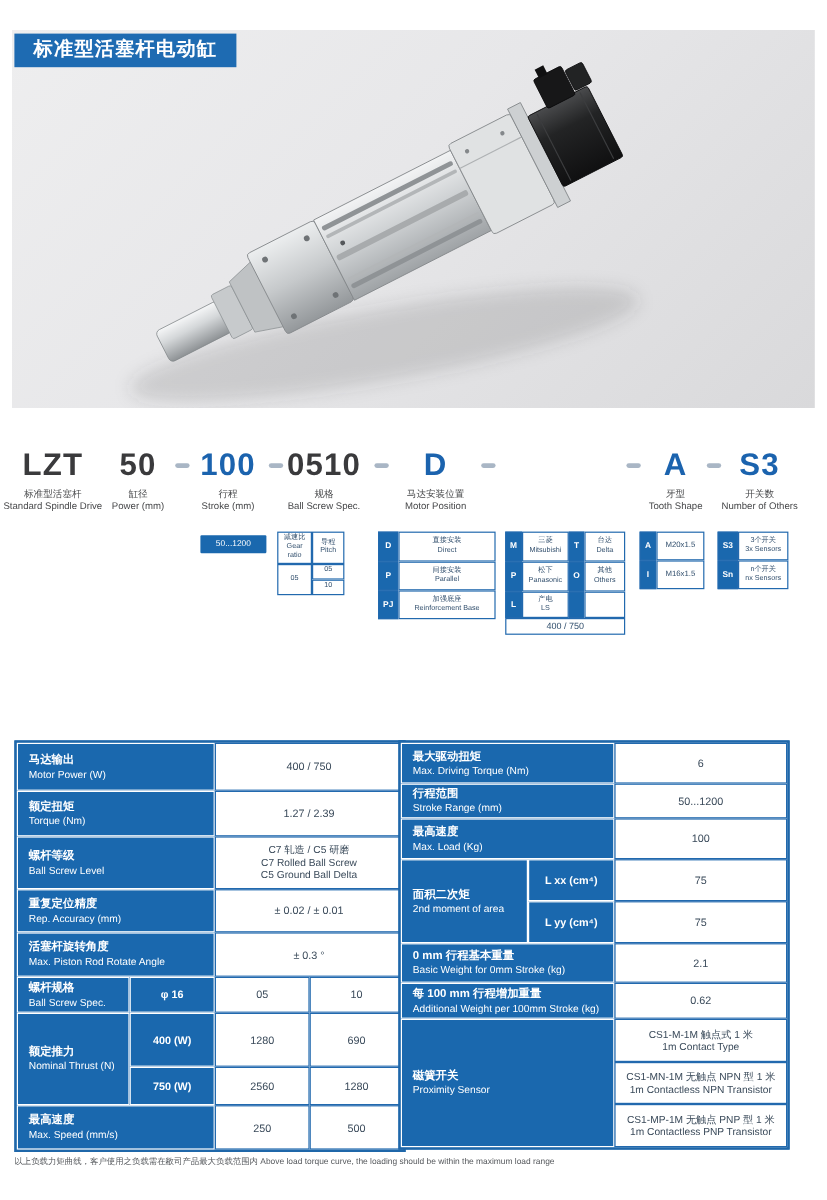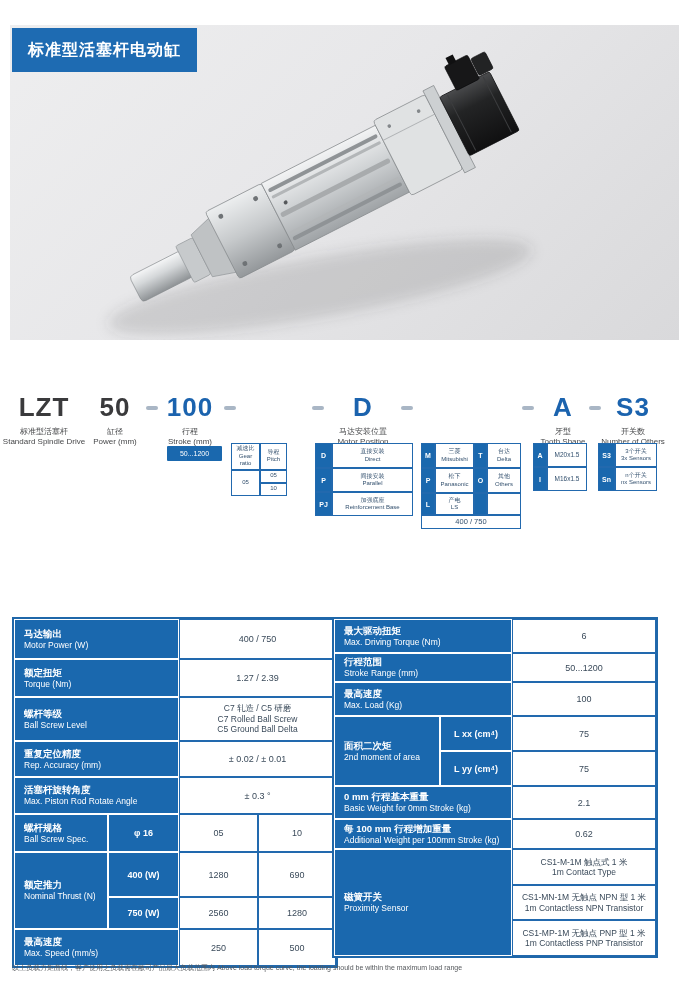--- a/index.html
+++ b/index.html
@@ -9,25 +9,25 @@
     -webkit-font-smoothing:antialiased;overflow:hidden;
   }
   
   .hero{
     position:absolute;left:10px;top:25px;width:669px;height:315px;
     background:linear-gradient(135deg,#eeeeef 0%,#e7e7e9 45%,#d9d9db 100%);
   }
   .title-badge{
     position:absolute;left:2px;top:3px;height:28px;line-height:28px;
     background:#1e6bb2;color:#ffffff;font-size:16px;font-weight:bold;
-    padding:8px 16px;letter-spacing:1px;
+    padding:0 16px;letter-spacing:1px;
   }
   .hero svg{position:absolute;left:0;top:0;}
   
-  .model-row{position:absolute;left:0;top:392px;width:594px;height:70px;}
+  .model-row{position:absolute;left:0;top:372px;width:594px;height:70px;}
   .seg{position:absolute;top:0;text-align:center;transform:translateX(-50%);}
   .seg .code{font-size:26px;font-weight:bold;letter-spacing:1px;line-height:30px;white-space:nowrap;}
   .code-dark{color:#3a3a3c;}
   .code-blue{color:#1b63ae;}
   .seg .lab{margin-top:5px;font-size:8px;line-height:10px;color:#47484a;white-space:nowrap;}
   .dash{position:absolute;top:14px;width:12px;height:3.5px;border-radius:2px;background:#a9b6c5;transform:translateX(-50%);}
   
   .opt{position:absolute;border-collapse:separate;border-spacing:0;table-layout:fixed;}
   .opt td{border:1px solid #2269ae;text-align:center;vertical-align:middle;padding:0;}
   .opt .k{background:#1a68ae;color:#ffffff;font-weight:bold;font-size:7px;}
@@ -128,20 +128,24 @@
     <div class="lab"><span>标准型活塞杆</span><br><span>Standard Spindle Drive</span></div>
   </div>
   <div class="seg" style="left:115px">
     <div class="code code-dark">50</div>
     <div class="lab"><span>缸径</span><br><span>Power (mm)</span></div>
   </div>
   <div class="seg" style="left:190px">
     <div class="code code-blue">100</div>
     <div class="lab"><span>行程</span><br><span>Stroke (mm)</span></div>
   </div>
+  <div class="seg" style="left:270px">
+    <div class="code code-dark">0510</div>
+    <div class="lab"><span>规格</span><br><span>Ball Screw Spec.</span></div>
+  </div>
   <div class="seg" style="left:363px">
     <div class="code code-blue">D</div>
     <div class="lab"><span>马达安装位置</span><br><span>Motor Position</span></div>
   </div>
   <div class="seg" style="left:563px">
     <div class="code code-blue">A</div>
     <div class="lab"><span>牙型</span><br><span>Tooth Shape</span></div>
   </div>
   <div class="seg" style="left:633px">
     <div class="code code-blue">S3</div>
@@ -340,21 +344,21 @@
         </td>
     <td class="val" colspan="2">± 0.02 / ± 0.01</td>
   </tr>
   <tr style="height:37px">
     <td class="lbl" colspan="2">
           <span class="zh">活塞杆旋转角度</span>
           <span class="en">Max. Piston Rod Rotate Angle</span>
         </td>
     <td class="val" colspan="2">± 0.3 °</td>
   </tr>
-  <tr style="height:38px">
+  <tr style="height:30px">
     <td class="lbl">
           <span class="zh">螺杆规格</span>
           <span class="en">Ball Screw Spec.</span>
         </td>
     <td class="sub">φ 16</td>
     <td class="val">05</td>
     <td class="val">10</td>
   </tr>
   <tr style="height:45px">
     <td class="lbl" rowspan="2">

